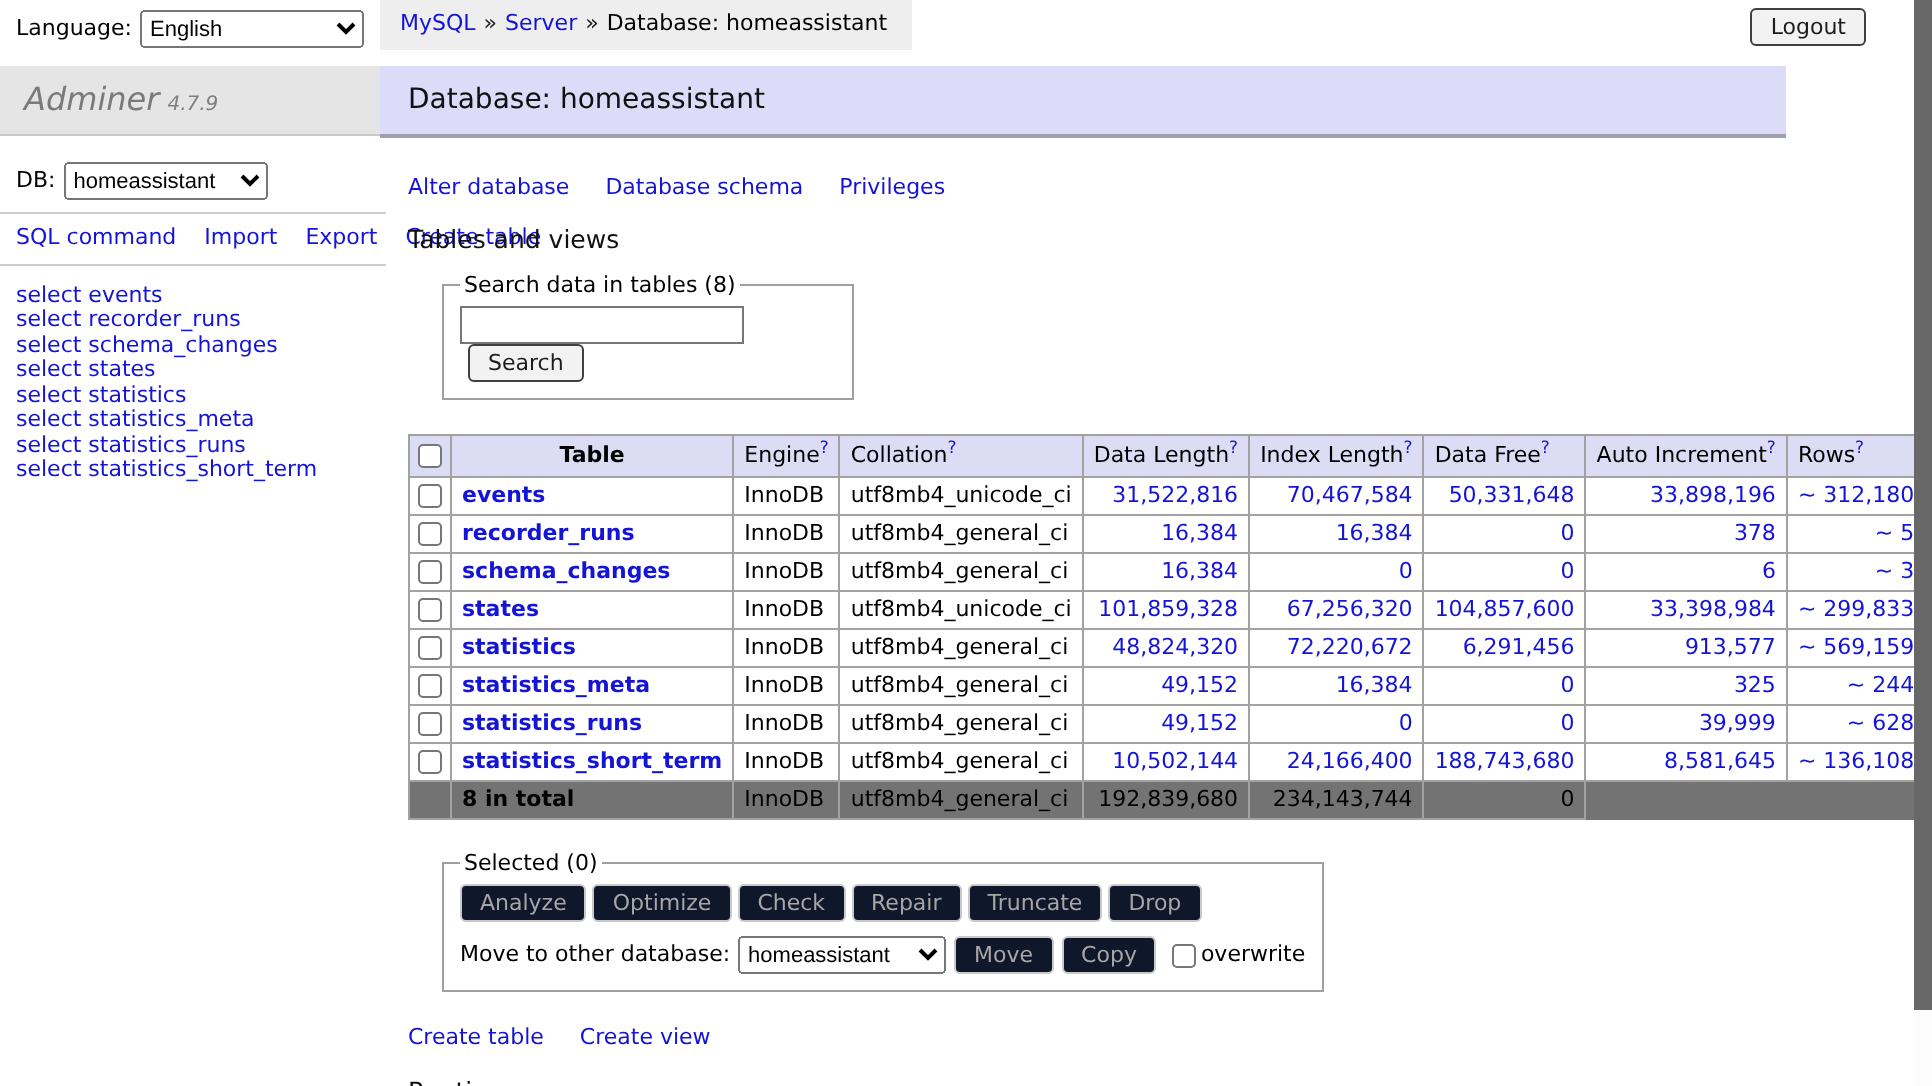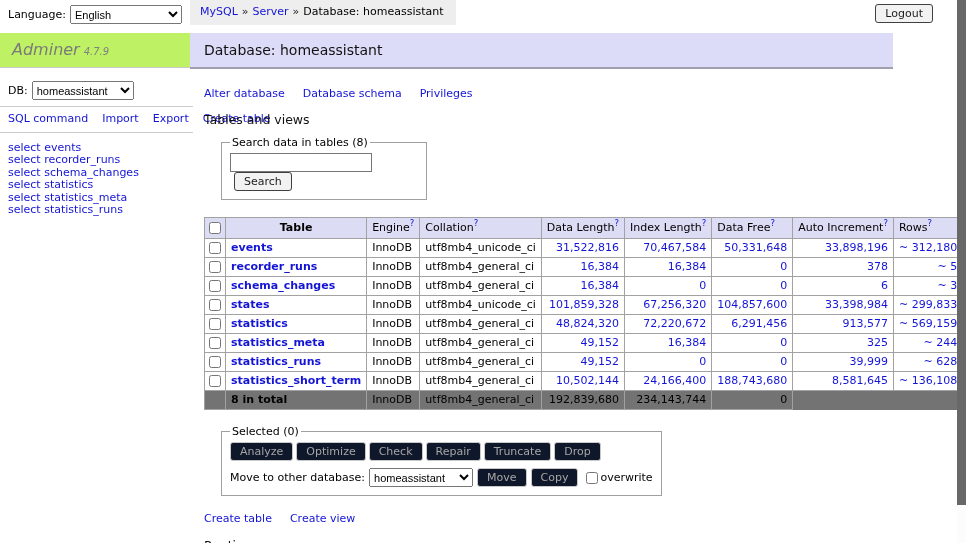--- a/index.html
+++ b/index.html
@@ -10,21 +10,21 @@
     font-size:11px;
   }
   a{color:#1414d6;text-decoration:none;cursor:pointer;}
 
   
   #sidebar{position:absolute;left:0;top:0;width:200px;height:543px;background:#fff;}
   .lang-row{padding:5px 0 0 8px;height:20px;white-space:nowrap;}
   .lang-row select{width:112px;height:19px;font-size:11px;margin-left:4px;vertical-align:middle;}
   #sidebar h1{
     margin:8px 0 0;width:193px;height:35px;box-sizing:border-box;
-    background:#bef264;border-bottom:1px solid #c9c9c9;
+    background:#e5e5e5;border-bottom:1px solid #c9c9c9;
     padding:7px 0 0 12px;font-size:16px;font-weight:normal;font-style:italic;color:#7a7a7a;
   }
   #sidebar h1 a{color:#7a7a7a;}
   #sidebar h1 .version{font-size:10px;font-style:italic;color:#808080;margin-left:4px;}
   .db-row{padding:13px 0 0 8px;white-space:nowrap;}
   .db-row select{width:102px;height:19px;font-size:11px;margin-left:4px;vertical-align:middle;}
   #sidebar hr{border:0;border-top:1px solid #ccc;margin:6px 0 0;width:193px;}
   .side-actions{margin:0;padding:5px 8px 0;line-height:13.5px;width:185px;}
   .side-actions a{margin-right:14px;white-space:nowrap;}
   .table-links{list-style:none;margin:9px 0 0;padding:0 0 0 8px;line-height:12.5px;}
@@ -106,23 +106,25 @@
   </div>
   <hr>
   <p class="side-actions">
     <a>SQL command</a><a>Import</a><a>Export</a><a>Create table</a>
   </p>
   <hr>
   <ul class="table-links">
     <li><a>select events</a></li>
       <li><a>select recorder_runs</a></li>
       <li><a>select schema_changes</a></li>
+      <li><a>select states</a></li>
       <li><a>select statistics</a></li>
       <li><a>select statistics_meta</a></li>
       <li><a>select statistics_runs</a></li>
+      <li><a>select statistics_short_term</a></li>
   </ul>
 </div>
 
 <div id="main">
   <div class="breadcrumb">
     <a>MySQL</a><span class="sep">»</span><a>Server</a><span class="sep">»</span><span>Database: homeassistant</span>
   </div>
   <button id="logout-btn">Logout</button>
 
   <h2>Database: homeassistant</h2>

